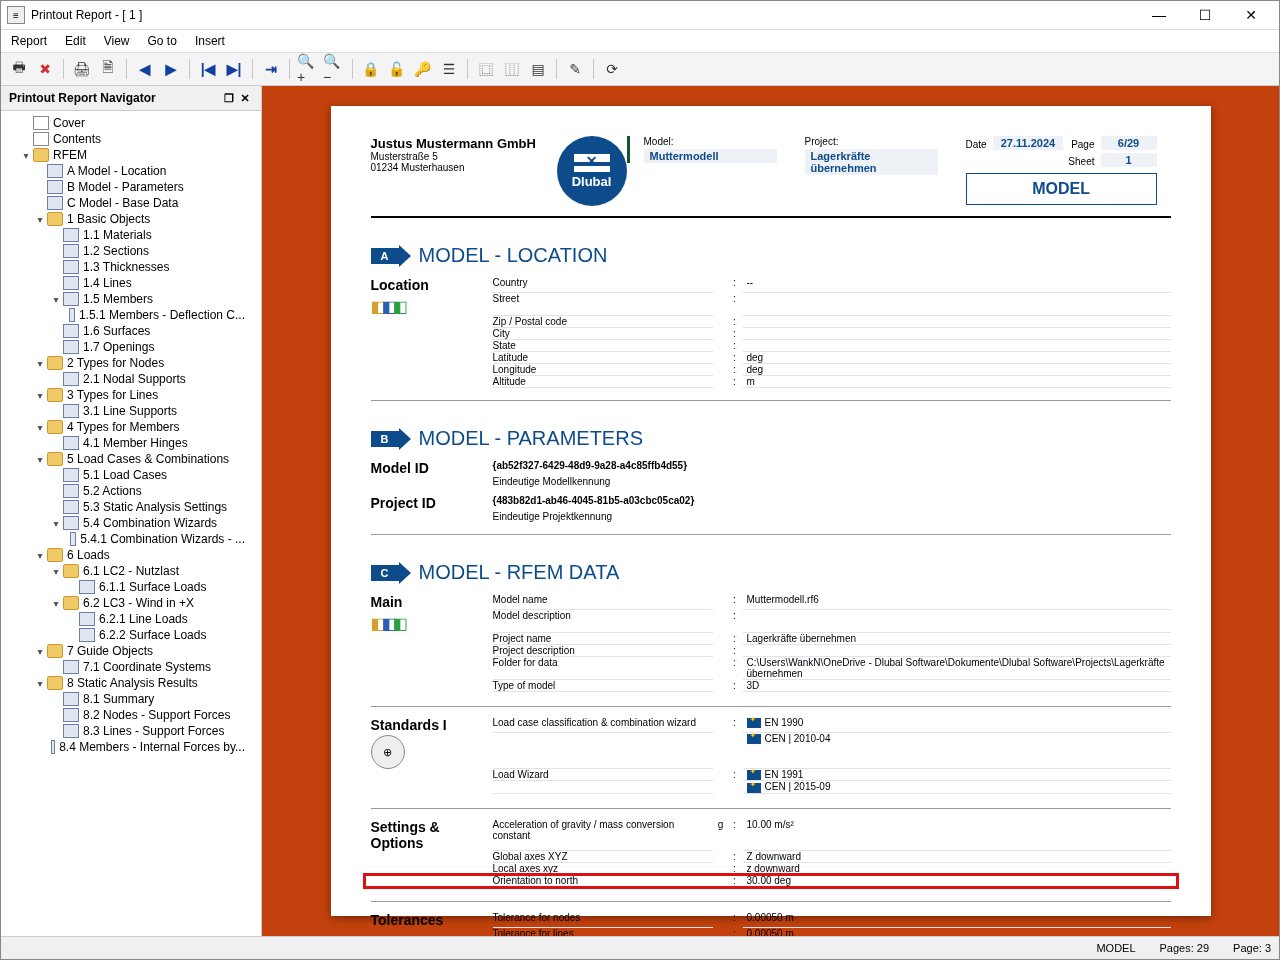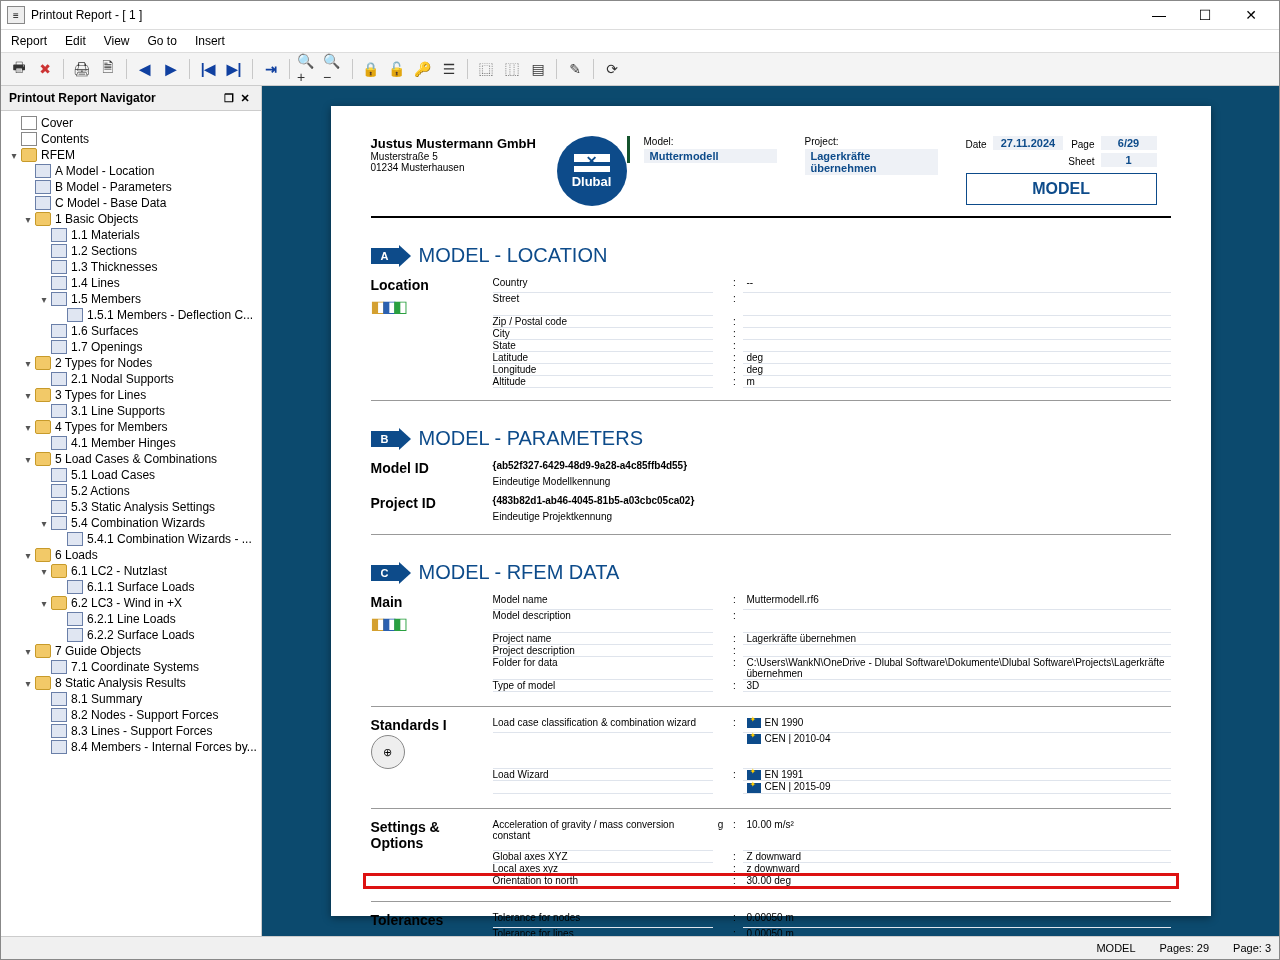--- a/index.html
+++ b/index.html
@@ -13,33 +13,33 @@
 .menuitem{cursor:default;}
 .toolbar{display:flex;align-items:center;gap:2px;padding:4px 6px;background:#f4f4f4;border-bottom:1px solid #ccc;}
 .tb{width:22px;height:22px;display:flex;align-items:center;justify-content:center;border:1px solid transparent;font-size:14px;color:#333;}
 .sep{width:1px;height:20px;background:#c8c8c8;margin:0 4px;}
 .navarrow{color:#1040a0;font-weight:bold;}
 .body{display:flex;flex:1;min-height:0;}
 .navpanel{width:260px;display:flex;flex-direction:column;border-right:1px solid #ccc;background:#fff;}
 .navhdr{display:flex;align-items:center;padding:4px 8px;font-weight:bold;background:#f0f0f0;border-bottom:1px solid #ccc;}
 .navhdr .sp{flex:1;}
 .navhdr .pb{width:16px;height:16px;display:flex;align-items:center;justify-content:center;font-size:11px;cursor:default;}
-.tree{flex:1;overflow:auto;padding:4px 2px;}
+.tree{flex:1;overflow:auto;padding:4px 14px;}
 .tnode{display:flex;align-items:center;padding:1px 2px;white-space:nowrap;}
 .tnode .tw{width:14px;text-align:center;color:#555;font-size:10px;cursor:default;}
 .ticon{width:14px;height:12px;margin-right:4px;display:inline-block;}
 .ticon.pg{border:1px solid #888;background:#fff;}
 .ticon.fd{background:#f2c968;border:1px solid #c79a2a;border-radius:2px;}
 .ticon.tbl{border:1px solid #6a7fa8;background:#e0e6f2;}
 .tnode .lab{}
 .lvl0{padding-left:4px;}
 .lvl1{padding-left:18px;}
 .lvl2{padding-left:34px;}
 .lvl3{padding-left:50px;}
-.docarea{flex:1;background:#0c4a6e;overflow:auto;display:flex;justify-content:center;padding:20px 0;}
+.docarea{flex:1;background:#c2410c;overflow:auto;display:flex;justify-content:center;padding:20px 0;}
 .page{width:880px;background:#fff;box-shadow:0 2px 8px rgba(0,0,0,.4);padding:30px 40px 20px 40px;box-sizing:border-box;font-size:11px;}
 .phead{display:flex;border-bottom:2px solid #000;padding-bottom:10px;align-items:flex-start;}
 .company{flex:0 0 180px;}
 .company .cn{font-weight:bold;font-size:13px;}
 .company .al{font-size:10px;}
 .logo{width:70px;height:70px;border-radius:50%;background:#0d4b8a;display:flex;flex-direction:column;align-items:center;justify-content:center;color:#fff;font-weight:bold;font-size:13px;margin-left:6px;}
 .logo .br{width:36px;height:18px;background:#fff;margin-bottom:2px;position:relative;}
 .logo .br::before{content:"";position:absolute;left:0;right:0;top:8px;height:4px;background:#0d4b8a;}
 .logo .br::after{content:"✕";position:absolute;left:0;right:0;top:-1px;text-align:center;color:#0d4b8a;font-size:14px;}
 .hblock{border-left:3px solid #14532d;padding:0 14px;flex:1;}

